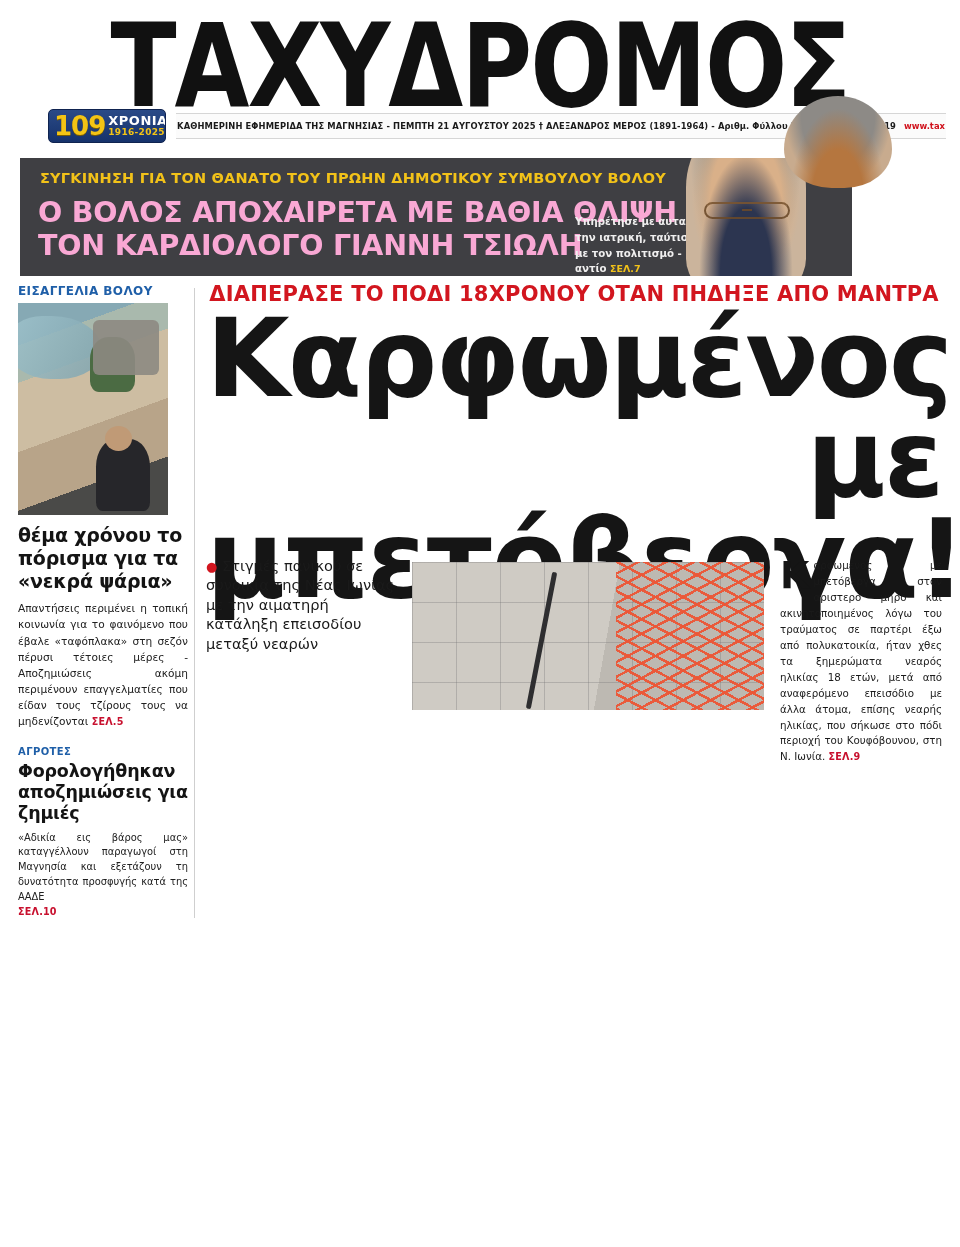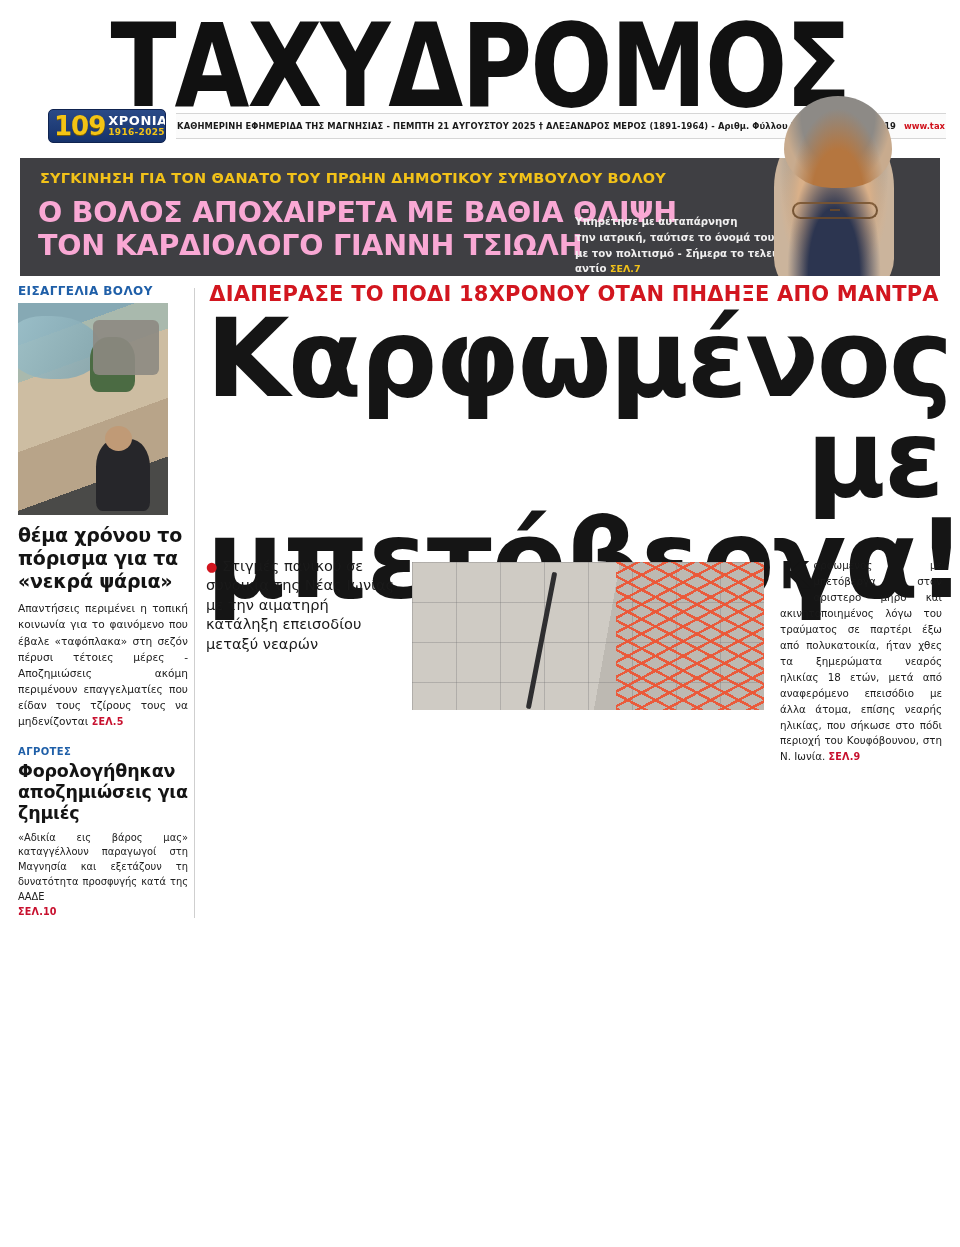--- a/index.html
+++ b/index.html
@@ -64,21 +64,21 @@
       radial-gradient(ellipse at 50% 112%, #b5763f 0 34%, rgba(181,118,63,0) 62%),
       radial-gradient(ellipse at 50% 22%, #8d8a86 0 48%, rgba(141,138,134,0) 70%),
       #c8ab8e;
     border-radius: 50% 50% 44% 44% / 58% 58% 42% 42%;
     z-index: 6;
   }
 
   
   .dark-banner {
     position: absolute; left: 20px; top: 158px;
-    width: 920px; height: 118px;
+    width: 832px; height: 118px;
     background: #3f3f43;
     overflow: hidden;
   }
   .db-kicker {
     position: absolute; left: 20px; top: 12px;
     font-size: 14.5px; font-weight: 700; color: #f2c219;
     letter-spacing: .2px;
   }
   .db-head {
     position: absolute; left: 18px; top: 38px;

